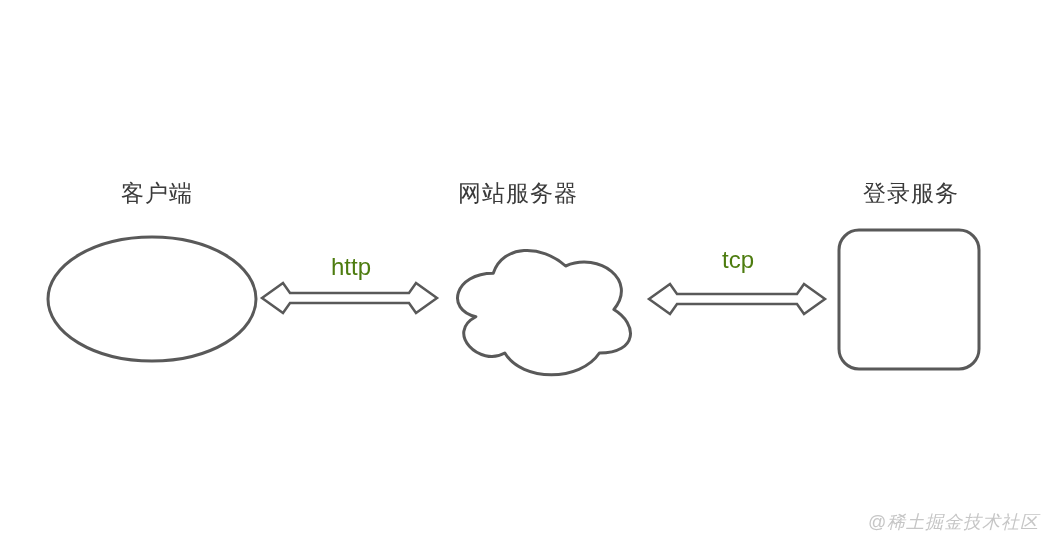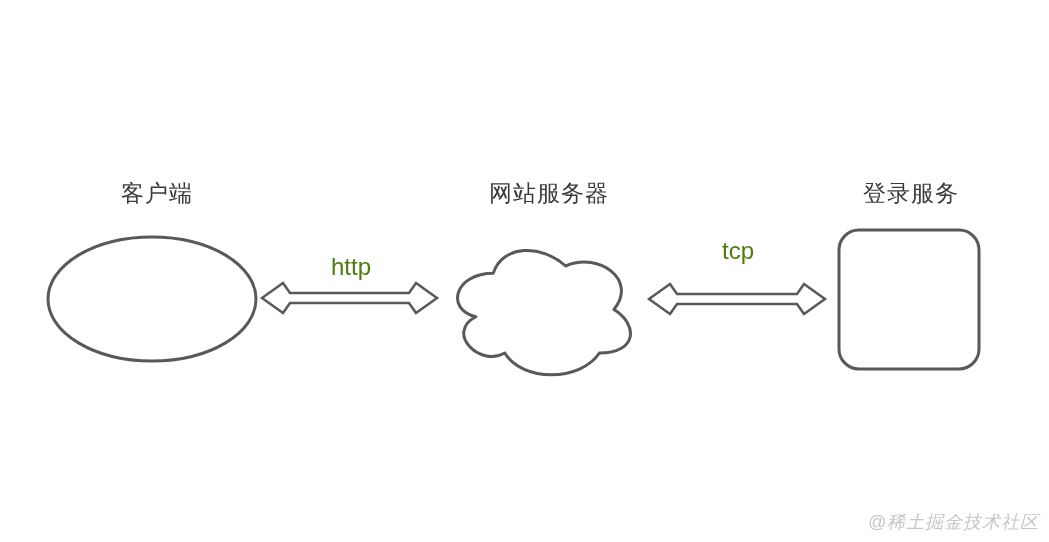--- a/index.html
+++ b/index.html
@@ -67,23 +67,23 @@
 
     <rect x="839" y="230" width="140" height="139" rx="20" ry="20" fill="#ffffff" stroke="#595959" stroke-width="3"></rect>
 
     <polygon points="262,298 283,283 290,293 409,293 416,283 437,298 416,313 409,303 290,303 283,313" fill="#ffffff" stroke="#595959" stroke-width="2.5" stroke-linejoin="miter"></polygon>
 
     <polygon points="649,299 670,284 677,294 797,294 804,284 825,299 804,314 797,304 677,304 670,314" fill="#ffffff" stroke="#595959" stroke-width="2.5" stroke-linejoin="miter"></polygon>
   </svg>
 
   <div class="node-label" style="left:157px; top:193px;">客户端</div>
 
-  <div class="node-label" style="left:549px; top:193px;">网站服务器</div>
+  <div class="node-label" style="left:518px; top:193px;">网站服务器</div>
 
   <div class="node-label" style="left:911px; top:193px;">登录服务</div>
 
   <div class="edge-label" style="left:351px; top:267px;">http</div>
 
-  <div class="edge-label" style="left:738px; top:251px;">tcp</div>
+  <div class="edge-label" style="left:738px; top:260px;">tcp</div>
 
   <div class="watermark">@稀土掘金技术社区</div>
 
 </div>
 
 </body></html>

